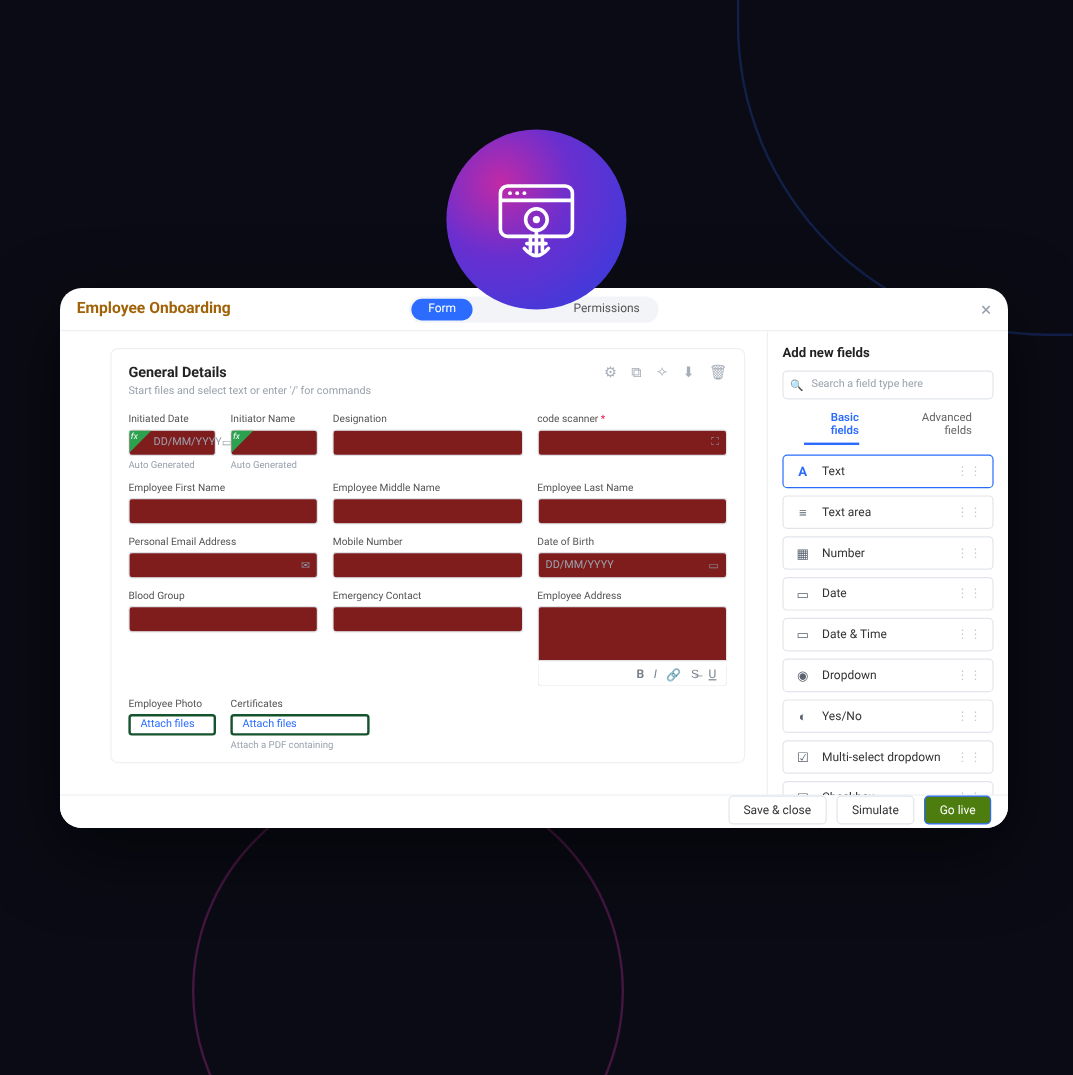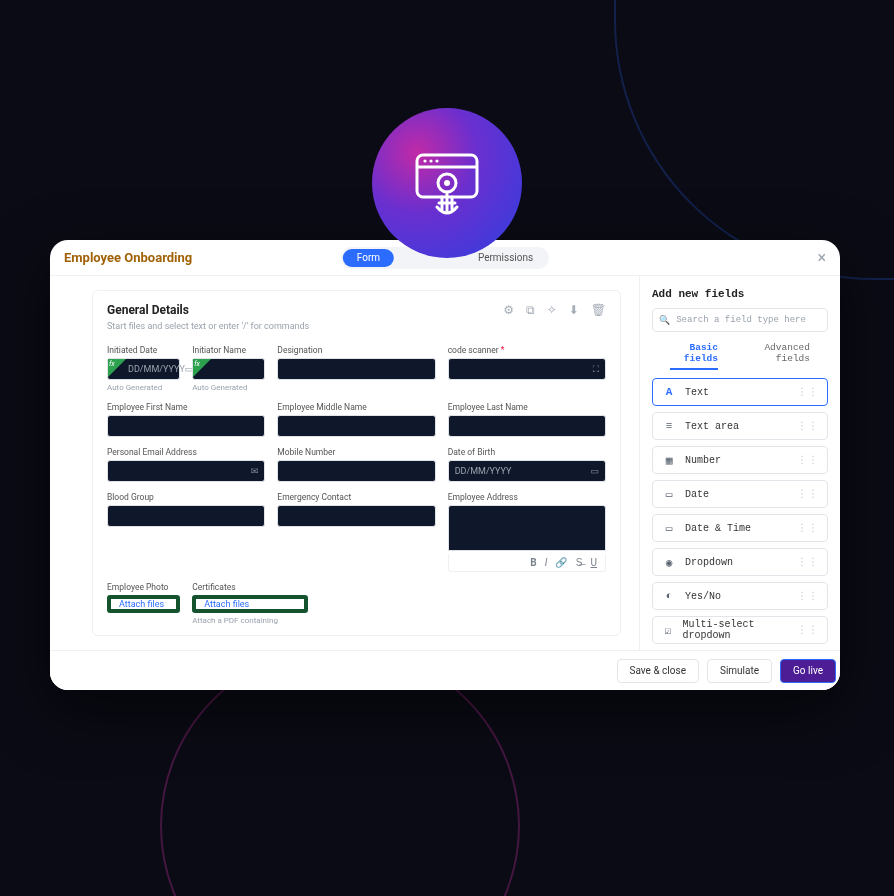--- a/index.html
+++ b/index.html
@@ -55,59 +55,59 @@
   .card-title { font-weight:700; font-size:12px; color:#222; }
   .card-tools { display:flex; gap:12px; color:#a5adb7; }
   .card-tools span { cursor:pointer; font-size:12px; }
   .card-sub { font-size:9px; color:#9aa2ad; margin-top:4px; }
 
   .form-grid { display:grid; grid-template-columns: repeat(12, 1fr); gap:10px 12px; margin-top:14px; }
   .fg { display:flex; flex-direction:column; gap:3px; }
   .fg label { font-size:8.5px; color:#555; }
   .fg .sub { font-size:8px; color:#9aa2ad; }
   .inp {
-    height:22px; border:1px solid #dfe3e8; border-radius:3px; background:#0f172a;
+    height:22px; border:1px solid #dfe3e8; border-radius:3px; background:#7f1d1d;
     display:flex; align-items:center; padding:0 6px; font-size:9px; color:#9aa2ad; position:relative;
   }
   .inp.tall { height:46px; align-items:flex-start; padding-top:4px; }
   .fx-badge { position:absolute; left:0; top:0; width:0; height:0; border-top:18px solid #2ca24f; border-right:18px solid transparent; }
   .fx-badge::after{ content:"fx"; position:absolute; top:-17px; left:1px; font-size:7px; color:#fff; font-style:italic;}
   .inp .right-icon { margin-left:auto; color:#8a94a0; }
   .req { color:#e14; }
 
   .rte-bar { height:18px; border:1px solid #eef0f3; border-top:none; border-radius:0 0 3px 3px; display:flex; justify-content:flex-end; gap:8px; padding:0 8px; align-items:center; font-size:10px; color:#7a828c; }
 
-  .attach-btn { display:inline-flex; align-items:center; height:18px; padding:0 8px; border:4px solid #14532d; color:#2b6cff; font-size:9px; border-radius:3px; cursor:pointer; }
+  .attach-btn { display:inline-flex; align-items:center; height:18px; padding:0 8px; border:2px solid #14532d; color:#2b6cff; font-size:9px; border-radius:3px; cursor:pointer; }
 
   .c-span3 { grid-column: span 3; }
   .c-span4 { grid-column: span 4; }
   .c-span2 { grid-column: span 2; }
 
   
-  .right-pane { width:200px; padding:12px 12px 8px; overflow:auto;font-family:Liberation Mono, monospace; }
+  .right-pane { width:200px; padding:12px 12px 8px; overflow:auto; }
   .rp-title { font-size:11px; font-weight:700; color:#222; margin-bottom:8px; }
   .rp-search { height:24px; border:1px solid #e1e5ea; border-radius:4px; display:flex; align-items:center; padding:0 6px; gap:6px; font-size:9px; color:#9aa2ad; }
   .rp-tabs { display:flex; gap:32px; margin:10px 18px 8px; font-size:9.5px;text-align:right; }
   .rp-tab { color:#666; padding-bottom:4px; cursor:pointer; }
   .rp-tab.active { color:#2b6cff; border-bottom:2px solid #2b6cff; font-weight:600; }
   .field-tile {
     height:28px; border:1px solid #e1e5ea; border-radius:4px;
     display:flex; align-items:center; padding:0 8px; gap:8px; font-size:10px; color:#333;
     margin-bottom:6px; cursor:grab; position:relative;
   }
   .field-tile.selected { border-color:#2b6cff; }
   .ft-icon { width:16px; height:16px; display:flex; align-items:center; justify-content:center; color:#5b6470; font-size:11px; }
   .ft-drag { margin-left:auto; color:#c2c8d0; letter-spacing:1px; font-size:10px; }
 
   .footer {
-    height:40px; border-top:1px solid #eef0f3; display:flex; align-items:center; justify-content:flex-end;
-    gap:8px; padding:0 4px; background:#fff;
+    height:28px; border-top:1px solid #eef0f3; display:flex; align-items:flex-start; justify-content:flex-end;
+    gap:8px; padding:0 14px; background:#fff;
   }
   .btn { height:24px; padding:0 12px; font-size:10px; border-radius:4px; border:1px solid #e1e5ea; background:#fff; color:#333; cursor:pointer; display:flex; align-items:center; }
-  .btn.primary { background:#4c1d95; color:#fff; border-color:#2b6cff; }
+  .btn.primary { background:#4d7c0f; color:#fff; border-color:#2b6cff; }
 </style>
 </head>
 <body>
 
 <div class="arc-right"></div>
 <div class="arc-bottom"></div>
 
 <div class="hero-badge">
   <svg width="80" height="80" viewBox="0 0 80 80">
     <rect x="10" y="12" width="60" height="42" rx="6" fill="none" stroke="#fff" stroke-width="3"></rect>

